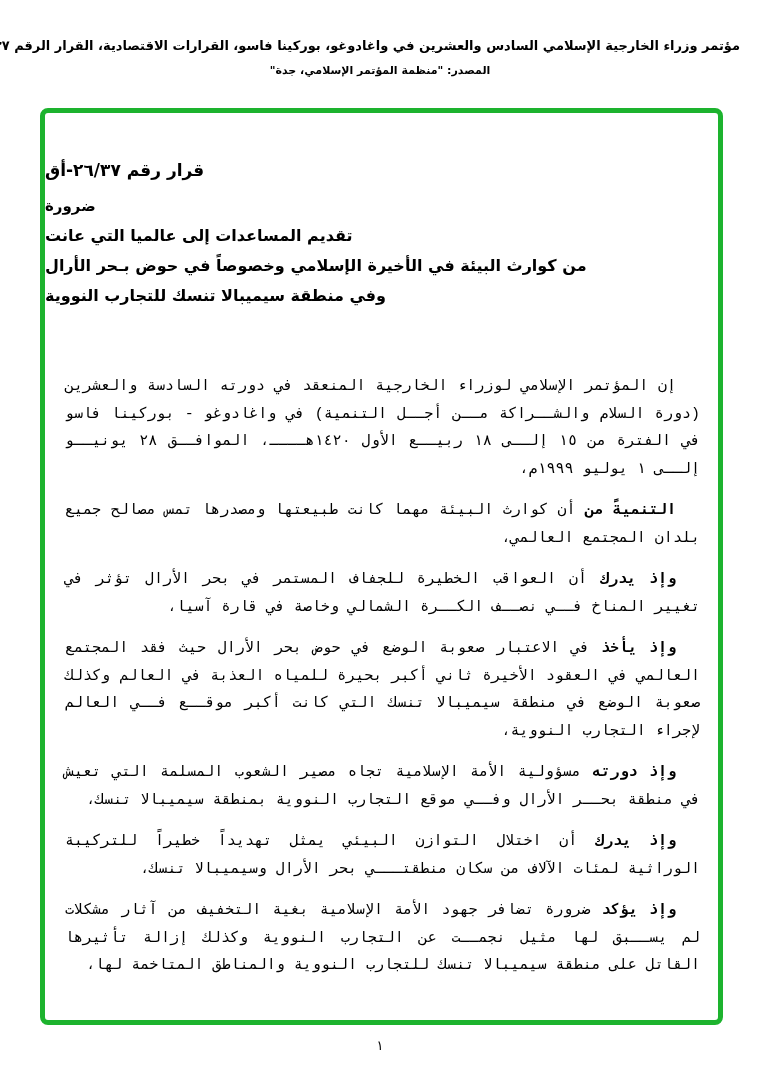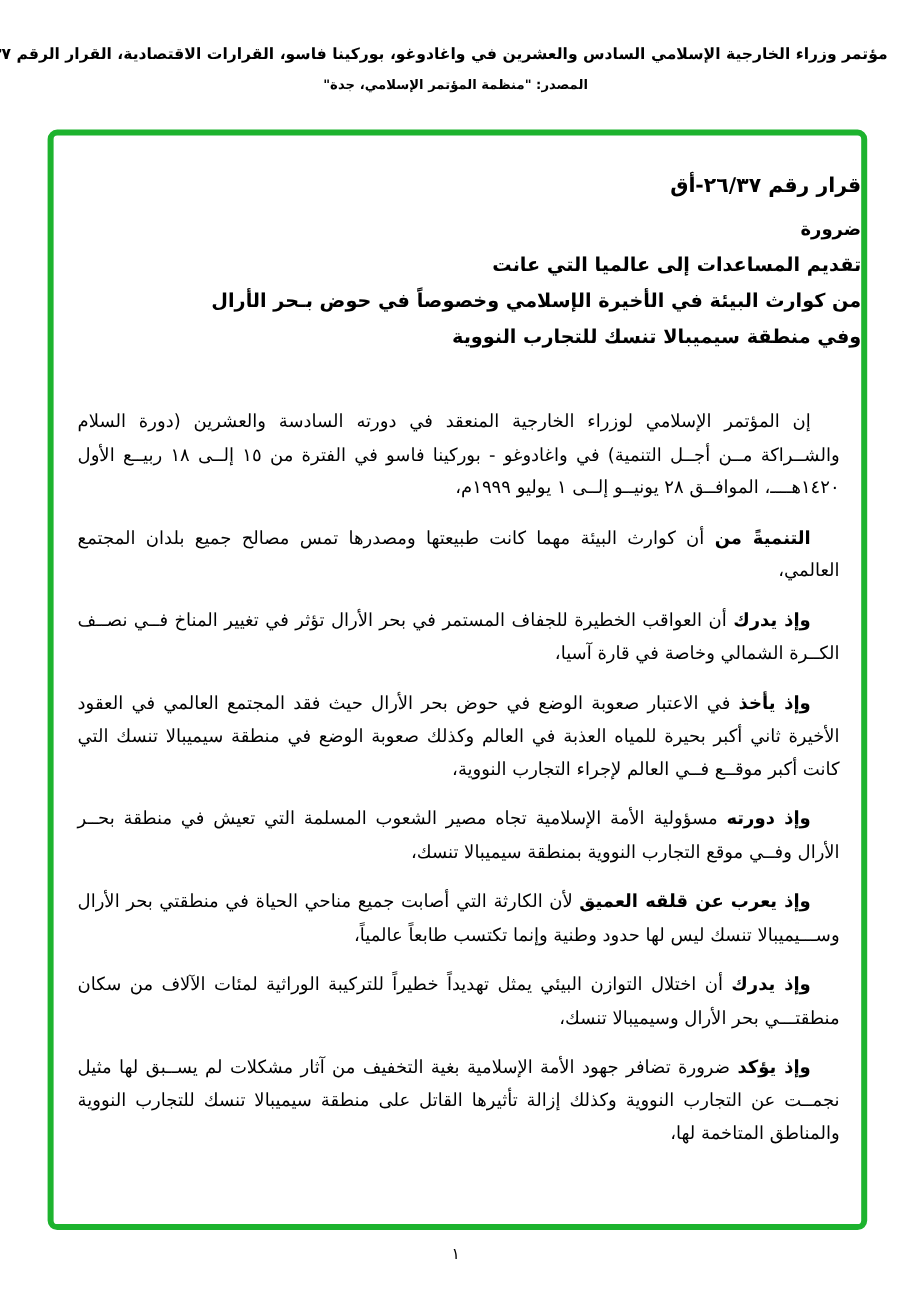--- a/index.html
+++ b/index.html
@@ -41,40 +41,41 @@
     left: 40px;
     top: 108px;
     width: 683px;
     height: 917px;
     box-sizing: border-box;
     border: 5px solid #1db32e;
     border-radius: 8px;
     background: #ffffff;
   }
   .title-block {
-    margin-top: 27px;
-    text-align: right;
+    margin-top: 42px;
+    text-align: left;
     direction: rtl;
   }
   .title-line {
     font-weight: 700;
     font-size: 16px;
     line-height: 30px;
     letter-spacing: 0.2px;
   }
   .title-line.t1 {
     font-size: 17px;
     margin-bottom: 6px;
   }
   .title-line.t2 {
     font-size: 15px;
   }
   .body-block {
-    margin: 42px 18px 0 20px;
+    margin: 62px 18px 0 20px;
     direction: rtl;
+    font-family: Liberation Mono, monospace;
   }
   .body-block p {
     margin: 0 0 14px 0;
     font-size: 15px;
     font-weight: 400;
     line-height: 27.5px;
     text-align: justify;
     text-indent: 24px;
   }
   .body-block p .lead {
@@ -109,21 +110,20 @@
       <div class="title-line">من كوارث البيئة في الأخيرة الإسلامي وخصوصاً في حوض بـحر الأرال</div>
       <div class="title-line">وفي منطقة سيميبالا تنسك للتجارب النووية</div>
     </div>
 
     <div class="body-block">
       <p><span class="lead"></span><span>إن المؤتمر الإسلامي لوزراء الخارجية المنعقد في دورته السادسة والعشرين (دورة السلام والشــراكة مــن أجــل التنمية) في واغادوغو - بوركينا فاسو في الفترة من ١٥ إلــى ١٨ ربيــع الأول ١٤٢٠هــــ، الموافــق ٢٨ يونيــو إلــى ١ يوليو ١٩٩٩م،</span></p>
       <p><span class="lead">التنميةً من</span><span> أن كوارث البيئة مهما كانت طبيعتها ومصدرها تمس  مصالح جميع بلدان  المجتمع العالمي،</span></p>
       <p><span class="lead">وإذ يدرك</span><span> أن العواقب الخطيرة للجفاف المستمر في بحر الأرال تؤثر في تغيير المناخ فــي نصــف الكــرة الشمالي وخاصة في قارة آسيا،</span></p>
       <p><span class="lead">وإذ يأخذ</span><span> في الاعتبار صعوبة الوضع في حوض بحر الأرال حيث فقد المجتمع العالمي في العقود الأخيرة ثاني أكبر بحيرة للمياه العذبة في العالم وكذلك صعوبة الوضع في منطقة سيميبالا تنسك التي كانت أكبر موقــع فــي العالم لإجراء التجارب النووية،</span></p>
       <p><span class="lead">وإذ دورته</span><span> مسؤولية الأمة الإسلامية تجاه مصير الشعوب المسلمة التي تعيش في منطقة بحــر الأرال وفــي موقع التجارب النووية بمنطقة سيميبالا تنسك،</span></p>
-      <p><span class="lead">وإذ يعرب عن قلقه العميق</span><span> لأن الكارثة التي أصابت جميع مناحي الحياة في منطقتي بحر الأرال وســـيميبالا تنسك ليس لها حدود وطنية وإنما تكتسب طابعاً عالمياً،</span></p>
       <p><span class="lead">وإذ يدرك</span><span> أن اختلال التوازن البيئي يمثل تهديداً خطيراً للتركيبة الوراثية لمئات الآلاف من سكان منطقتـــي بحر الأرال وسيميبالا تنسك،</span></p>
       <p><span class="lead">وإذ يؤكد</span><span> ضرورة تضافر جهود الأمة الإسلامية بغية التخفيف من آثار مشكلات لم يســبق لها مثيل نجمــت عن التجارب النووية وكذلك إزالة تأثيرها القاتل على منطقة سيميبالا تنسك للتجارب النووية والمناطق المتاخمة لها،</span></p>
     </div>
 
   </div>
 
   <div class="page-number">١</div>
 
 </div>
 

